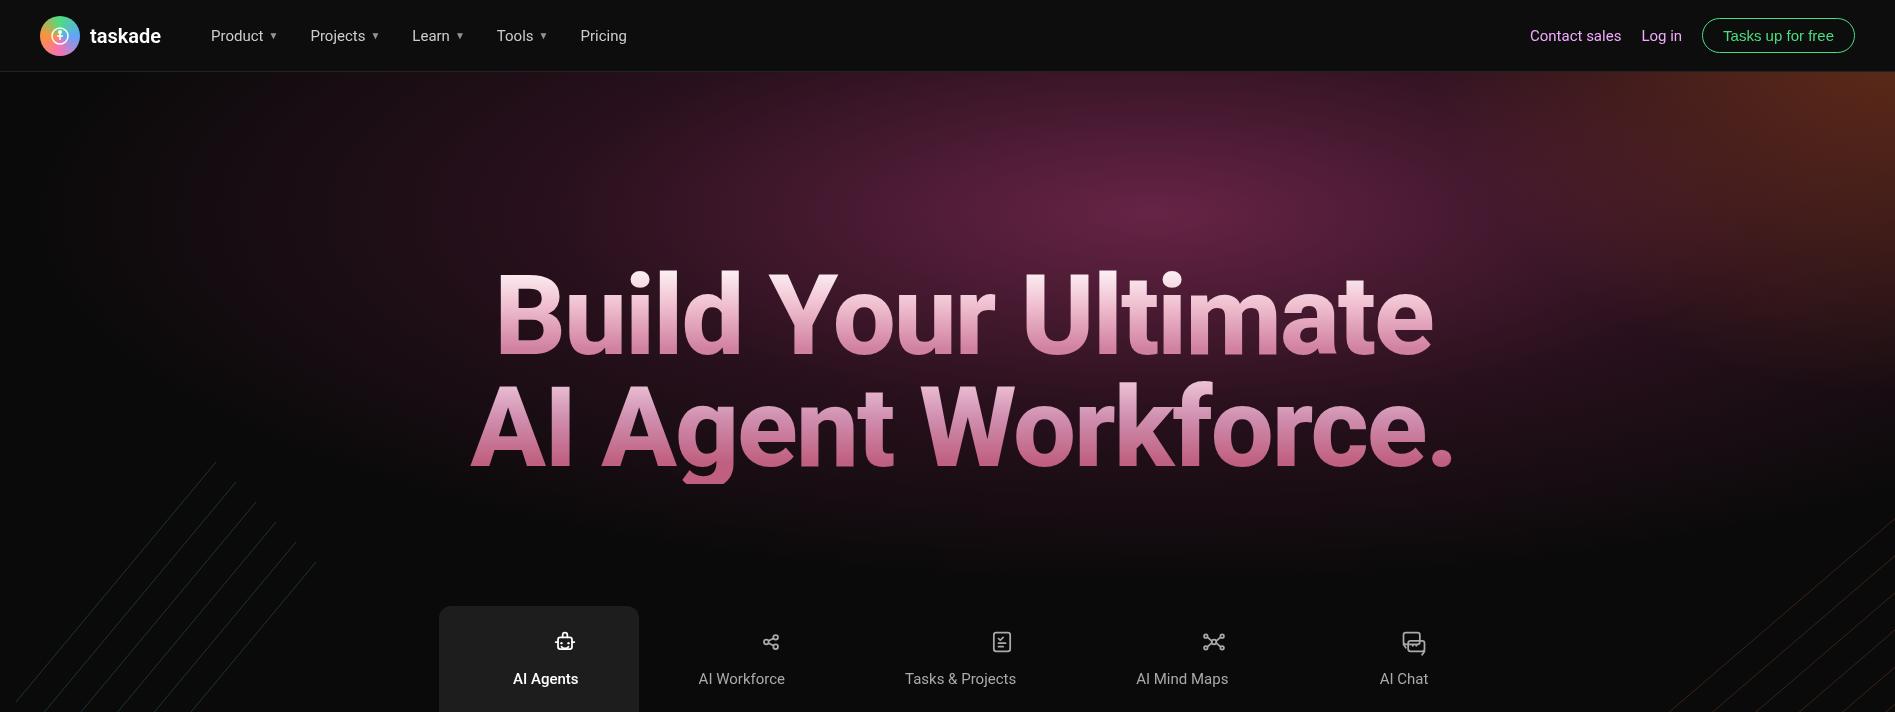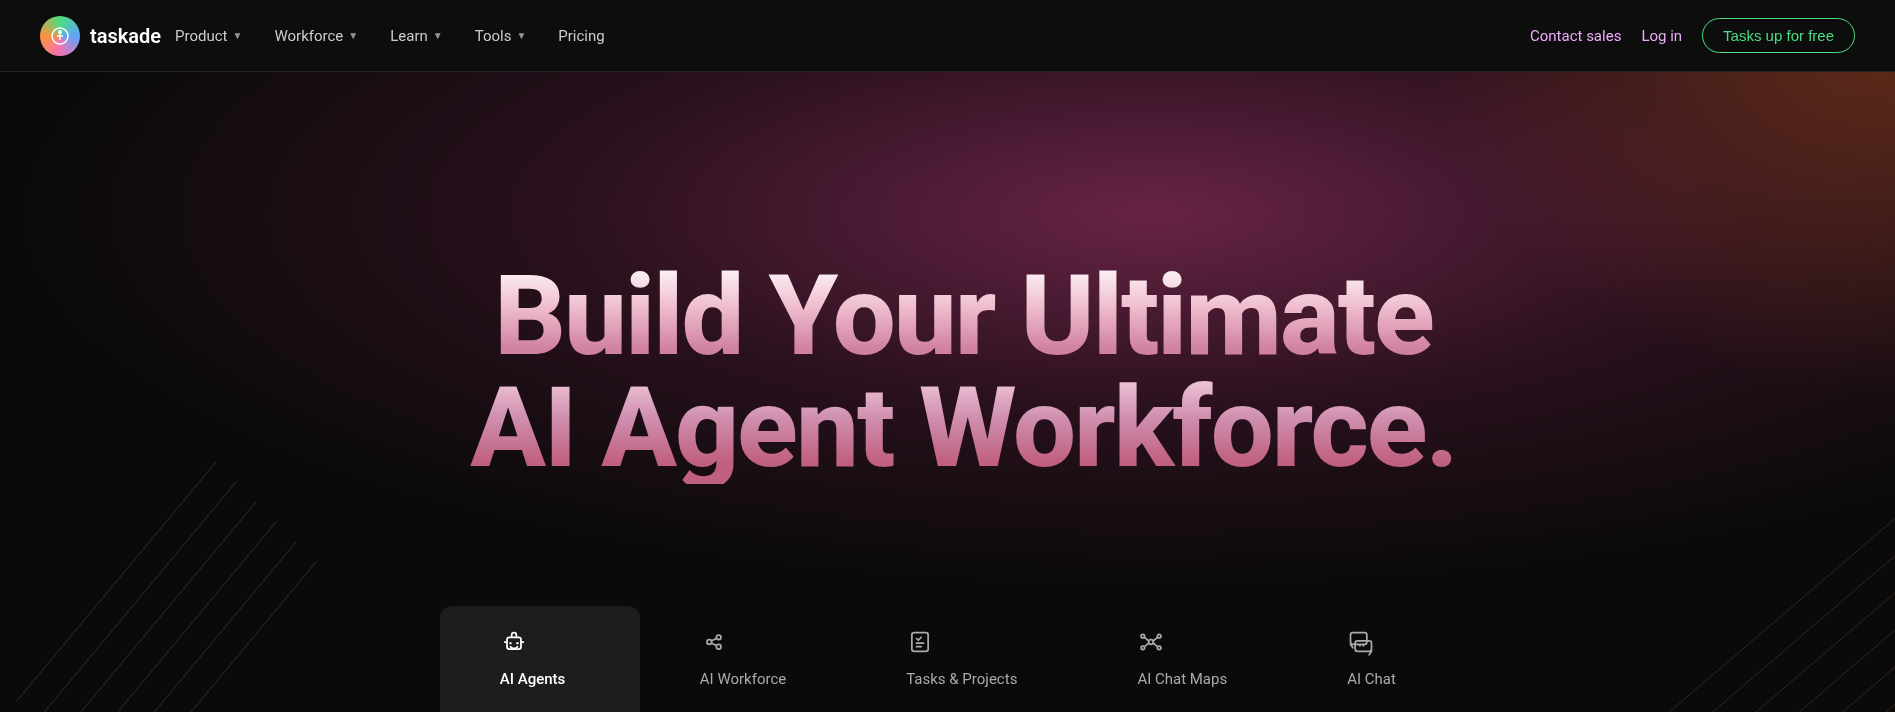--- a/index.html
+++ b/index.html
@@ -29,20 +29,21 @@
       align-items: center;
       padding: 0 40px;
       z-index: 100;
       gap: 0;
     }
 
     .nav-logo {
       display: flex;
       align-items: center;
       gap: 10px;
+      margin-right: 36px;
       text-decoration: none;
     }
 
     .logo-icon {
       width: 40px;
       height: 40px;
       border-radius: 50%;
       background: conic-gradient(from 0deg, #4ade80, #60a5fa, #f472b6, #fb923c, #4ade80);
       display: flex;
       align-items: center;
@@ -216,21 +217,21 @@
       z-index: 3;
       display: flex;
       justify-content: center;
       gap: 0;
       background: transparent;
     }
 
     .tab-item {
       display: flex;
       flex-direction: column;
-      align-items: flex-start;
+      align-items: flex-end;
       gap: 10px;
       padding: 22px 60px 24px;
       cursor: pointer;
       border-radius: 0;
       transition: background 0.2s;
       min-width: 200px;
     }
 
     .tab-item.active {
       background: rgba(255,255,255,0.08);
@@ -285,21 +286,21 @@
     </div>
     <span class="logo-text">taskade</span>
   </a>
 
   <div class="nav-links">
     <a class="nav-item" href="#">
       <span>Product</span>
       <span class="chevron">▼</span>
     </a>
     <a class="nav-item" href="#">
-      <span>Workforce</span>
+      <span>Projects</span>
       <span class="chevron">▼</span>
     </a>
     <a class="nav-item" href="#">
       <span>Learn</span>
       <span class="chevron">▼</span>
     </a>
     <a class="nav-item" href="#">
       <span>Tools</span>
       <span class="chevron">▼</span>
     </a>
@@ -398,21 +399,21 @@
           <circle cx="5" cy="7" r="1.5" stroke="currentColor"></circle>
           <circle cx="19" cy="7" r="1.5" stroke="currentColor"></circle>
           <circle cx="5" cy="17" r="1.5" stroke="currentColor"></circle>
           <circle cx="19" cy="17" r="1.5" stroke="currentColor"></circle>
           <line x1="10" y1="11" x2="6.5" y2="8"></line>
           <line x1="14" y1="11" x2="17.5" y2="8"></line>
           <line x1="10" y1="13" x2="6.5" y2="16"></line>
           <line x1="14" y1="13" x2="17.5" y2="16"></line>
         </svg>
       </span>
-      <span class="tab-label">AI Chat Maps</span>
+      <span class="tab-label">AI Mind Maps</span>
     </div>
 
     <div class="tab-item">
       <span class="tab-icon">
         <svg class="icon-svg" viewBox="0 0 24 24" color="#aaa">
           <rect x="3" y="4" width="14" height="10" rx="2" stroke="currentColor"></rect>
           <path d="M3 14l2 3"></path>
           <rect x="7" y="11" width="14" height="9" rx="2" stroke="currentColor"></rect>
           <path d="M21 20l-2 3"></path>
           <circle cx="11" cy="15" r="1" fill="currentColor" stroke="none"></circle>

